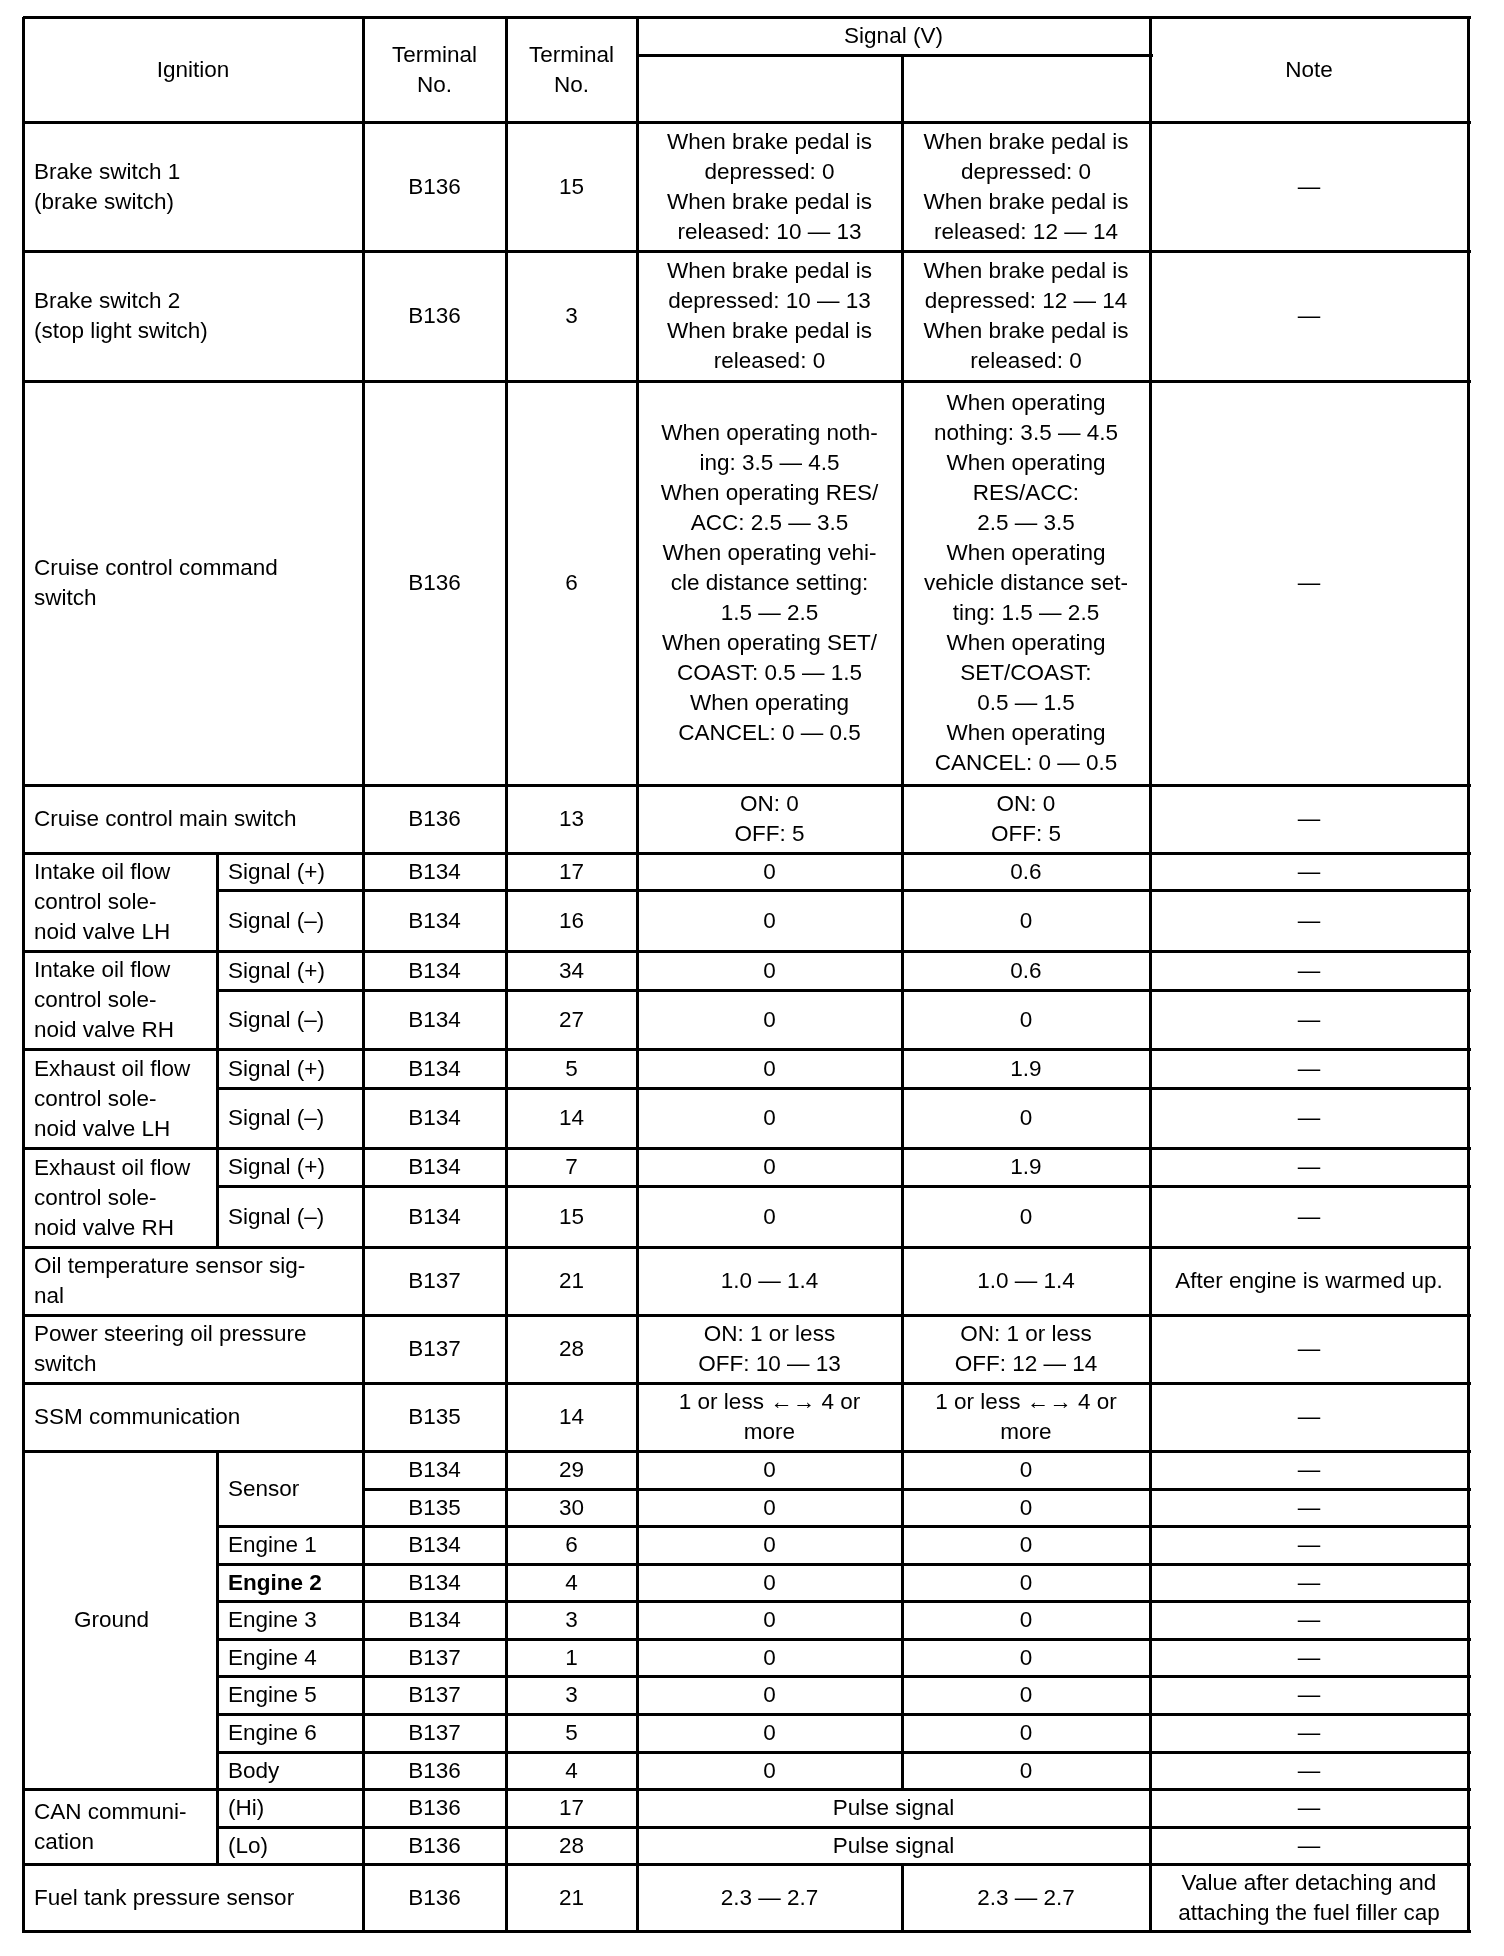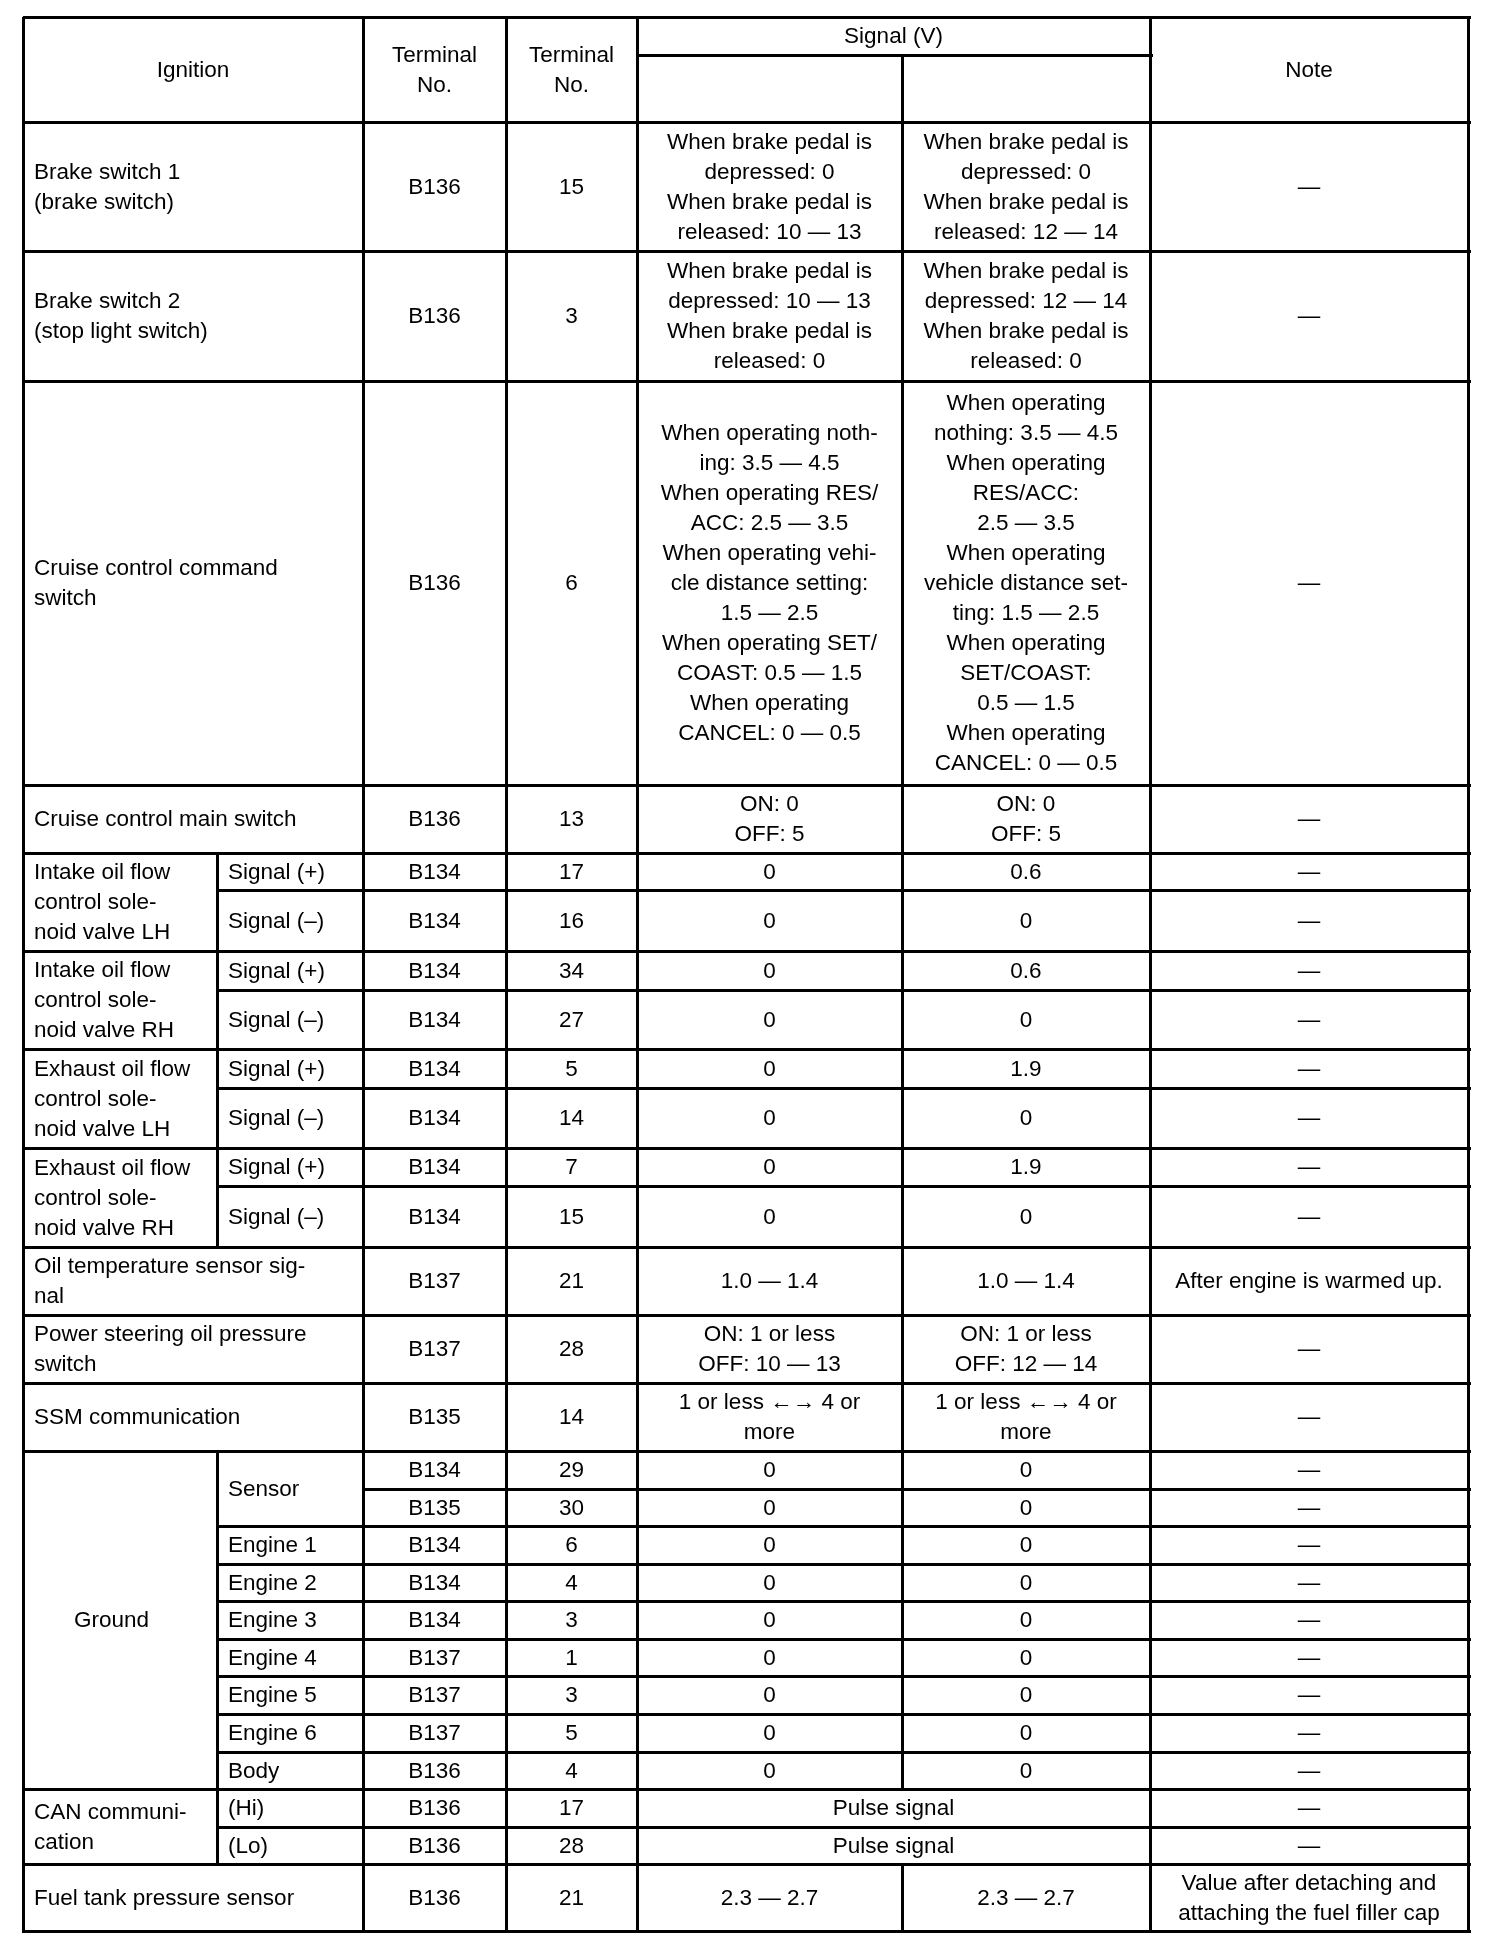--- a/index.html
+++ b/index.html
@@ -222,21 +222,21 @@
     <div class="hl" style="left: 363px; width: 1108px; top: 1525px;"></div>
     <div class="hl" style="left: 217px; width: 149px; top: 1525px;"></div>
     <div class="cell left" style="left: 217px; top: 1526px; width: 146px; height: 38px;">Engine 1</div>
     <div class="cell" style="left: 363px; top: 1526px; width: 143px; height: 38px;">B134</div>
     <div class="cell" style="left: 506px; top: 1526px; width: 131px; height: 38px;">6</div>
     <div class="cell" style="left: 637px; top: 1526px; width: 265px; height: 38px;">0</div>
     <div class="cell" style="left: 902px; top: 1526px; width: 248px; height: 38px;">0</div>
     <div class="cell" style="left: 1150px; top: 1526px; width: 318px; height: 38px;">—</div>
     <div class="hl" style="left: 363px; width: 1108px; top: 1563px;"></div>
     <div class="hl" style="left: 217px; width: 149px; top: 1563px;"></div>
-    <div class="cell left" style="left: 217px; top: 1564px; width: 146px; height: 37px;">Engine 2</div>
+    <div class="cell left" style="left: 217px; top: 1564px; width: 146px; height: 37px; font-weight: bold;">Engine 2</div>
     <div class="cell" style="left: 363px; top: 1564px; width: 143px; height: 37px;">B134</div>
     <div class="cell" style="left: 506px; top: 1564px; width: 131px; height: 37px;">4</div>
     <div class="cell" style="left: 637px; top: 1564px; width: 265px; height: 37px;">0</div>
     <div class="cell" style="left: 902px; top: 1564px; width: 248px; height: 37px;">0</div>
     <div class="cell" style="left: 1150px; top: 1564px; width: 318px; height: 37px;">—</div>
     <div class="hl" style="left: 363px; width: 1108px; top: 1600px;"></div>
     <div class="hl" style="left: 217px; width: 149px; top: 1600px;"></div>
     <div class="cell left" style="left: 217px; top: 1601px; width: 146px; height: 38px;">Engine 3</div>
     <div class="cell" style="left: 363px; top: 1601px; width: 143px; height: 38px;">B134</div>
     <div class="cell" style="left: 506px; top: 1601px; width: 131px; height: 38px;">3</div>

